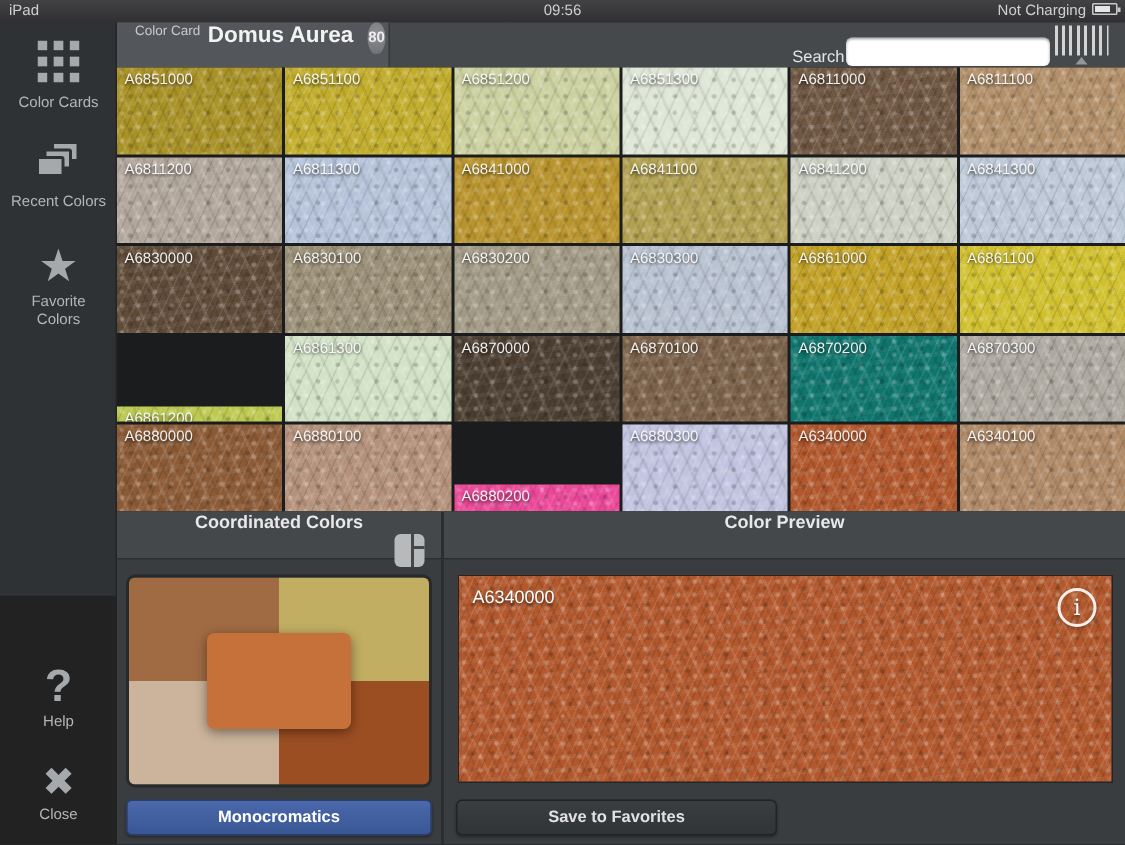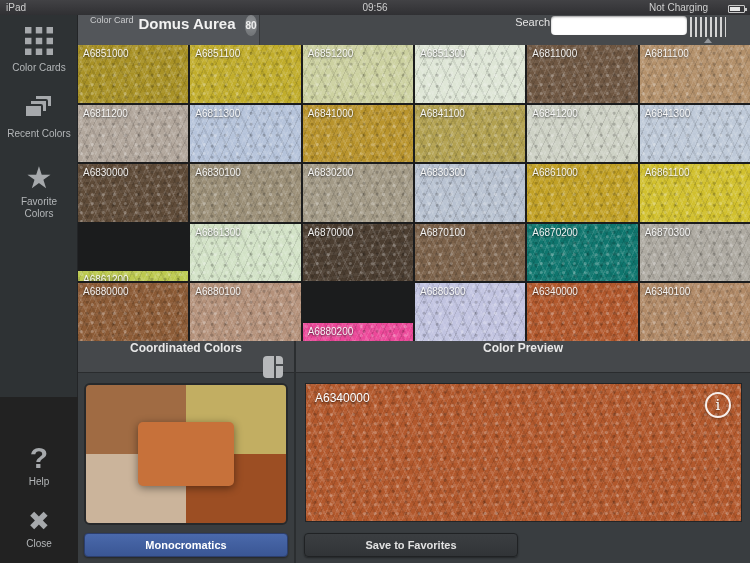--- a/index.html
+++ b/index.html
@@ -5,21 +5,21 @@
   * { margin:0; padding:0; box-sizing:border-box; }
   html,body { width:750px; height:563px; overflow:hidden; background:#222;
     font-family:"Liberation Sans", sans-serif; -webkit-font-smoothing:antialiased; }
   #app { position:relative; width:750px; height:397px; background:#2e3234; }
 
   
   .statusbar { position:absolute; left:0; top:0; width:750px; height:15px;
     background:linear-gradient(#424245,#303033); color:#cfcfcf; font-size:10px; }
   .statusbar .dev { position:absolute; left:6px; top:2px; }
   .statusbar .time { position:absolute; left:0; right:0; top:2px; text-align:center; }
-  .statusbar .right { position:absolute; right:5px; top:2px; display:flex; align-items:flex-end; gap:20px; }
+  .statusbar .right { position:absolute; right:5px; top:2px; display:flex; align-items:flex-start; gap:4px; }
   .battery { position:relative; width:17px; height:8px; border:1px solid #c8c8c8; border-radius:1px; display:inline-block; }
   .battery .fill { position:absolute; left:1px; top:1px; bottom:1px; width:10px; background:#e6e6e6; }
   .battery .tip { position:absolute; right:-3px; top:2px; width:2px; height:3px; background:#c8c8c8; }
 
   
   .sidebar { position:absolute; left:0; top:15px; width:78px; bottom:0;
     background:#2e3234; border-right:1px solid #232527; }
   .side-item { position:absolute; left:0; width:78px; text-align:center; color:#b3b6b8; cursor:pointer; }
   .side-item .ic { display:block; margin:0 auto 3px; color:#a6a9ac; }
   .side-item .lbl { display:block; font-size:10px; line-height:12px; padding:0 6px; }
@@ -30,21 +30,21 @@
   
   .toolbar { position:absolute; left:78px; top:15px; width:672px; height:30px;
     background:#46494c; display:flex; align-items:center; }
   .cardsec { height:30px; width:182px; background:#53565a; display:flex; align-items:flex-start;
     padding:0 8px 0 12px; border-right:1px solid #36383a; }
   .cardsec .small { font-size:9px; color:#c9cacc; margin-right:5px; white-space:nowrap; }
   .cardsec .name { font-size:15px; font-weight:bold; color:#f2f2f2; white-space:nowrap; }
   .badge { margin-left:10px; width:21px; height:21px; border-radius:50%;
     background:radial-gradient(circle at 50% 35%, #8e9194, #6d7073); color:#eeeeee;
     font-size:10px; font-weight:bold; display:flex; align-items:center; justify-content:center; }
-  .searchwrap { margin-left:auto; display:flex; align-items:flex-start; gap:1px; padding-right:20px; }
+  .searchwrap { margin-left:auto; display:flex; align-items:flex-end; gap:1px; padding-right:7px; }
   .searchwrap .slbl { font-size:11px; color:#e4e4e4; }
   .searchwrap input { width:136px; height:19px; border:none; border-radius:4px; background:#fff;
     box-shadow:inset 0 1px 2px rgba(0,0,0,.4); font-size:11px; padding:0 6px; outline:none; }
   .scanner { width:40px; height:28px; position:relative; cursor:pointer; margin-right:2px; }
   .scanner .bars { position:absolute; left:2px; top:1px; width:36px; height:20px;
     background:repeating-linear-gradient(90deg,#d4d4d4 0 2px, transparent 2px 5px); }
   .scanner .tri { position:absolute; left:16px; bottom:1px; width:0; height:0;
     border-left:4px solid transparent; border-right:4px solid transparent; border-bottom:5px solid #93969a; }
 
   

